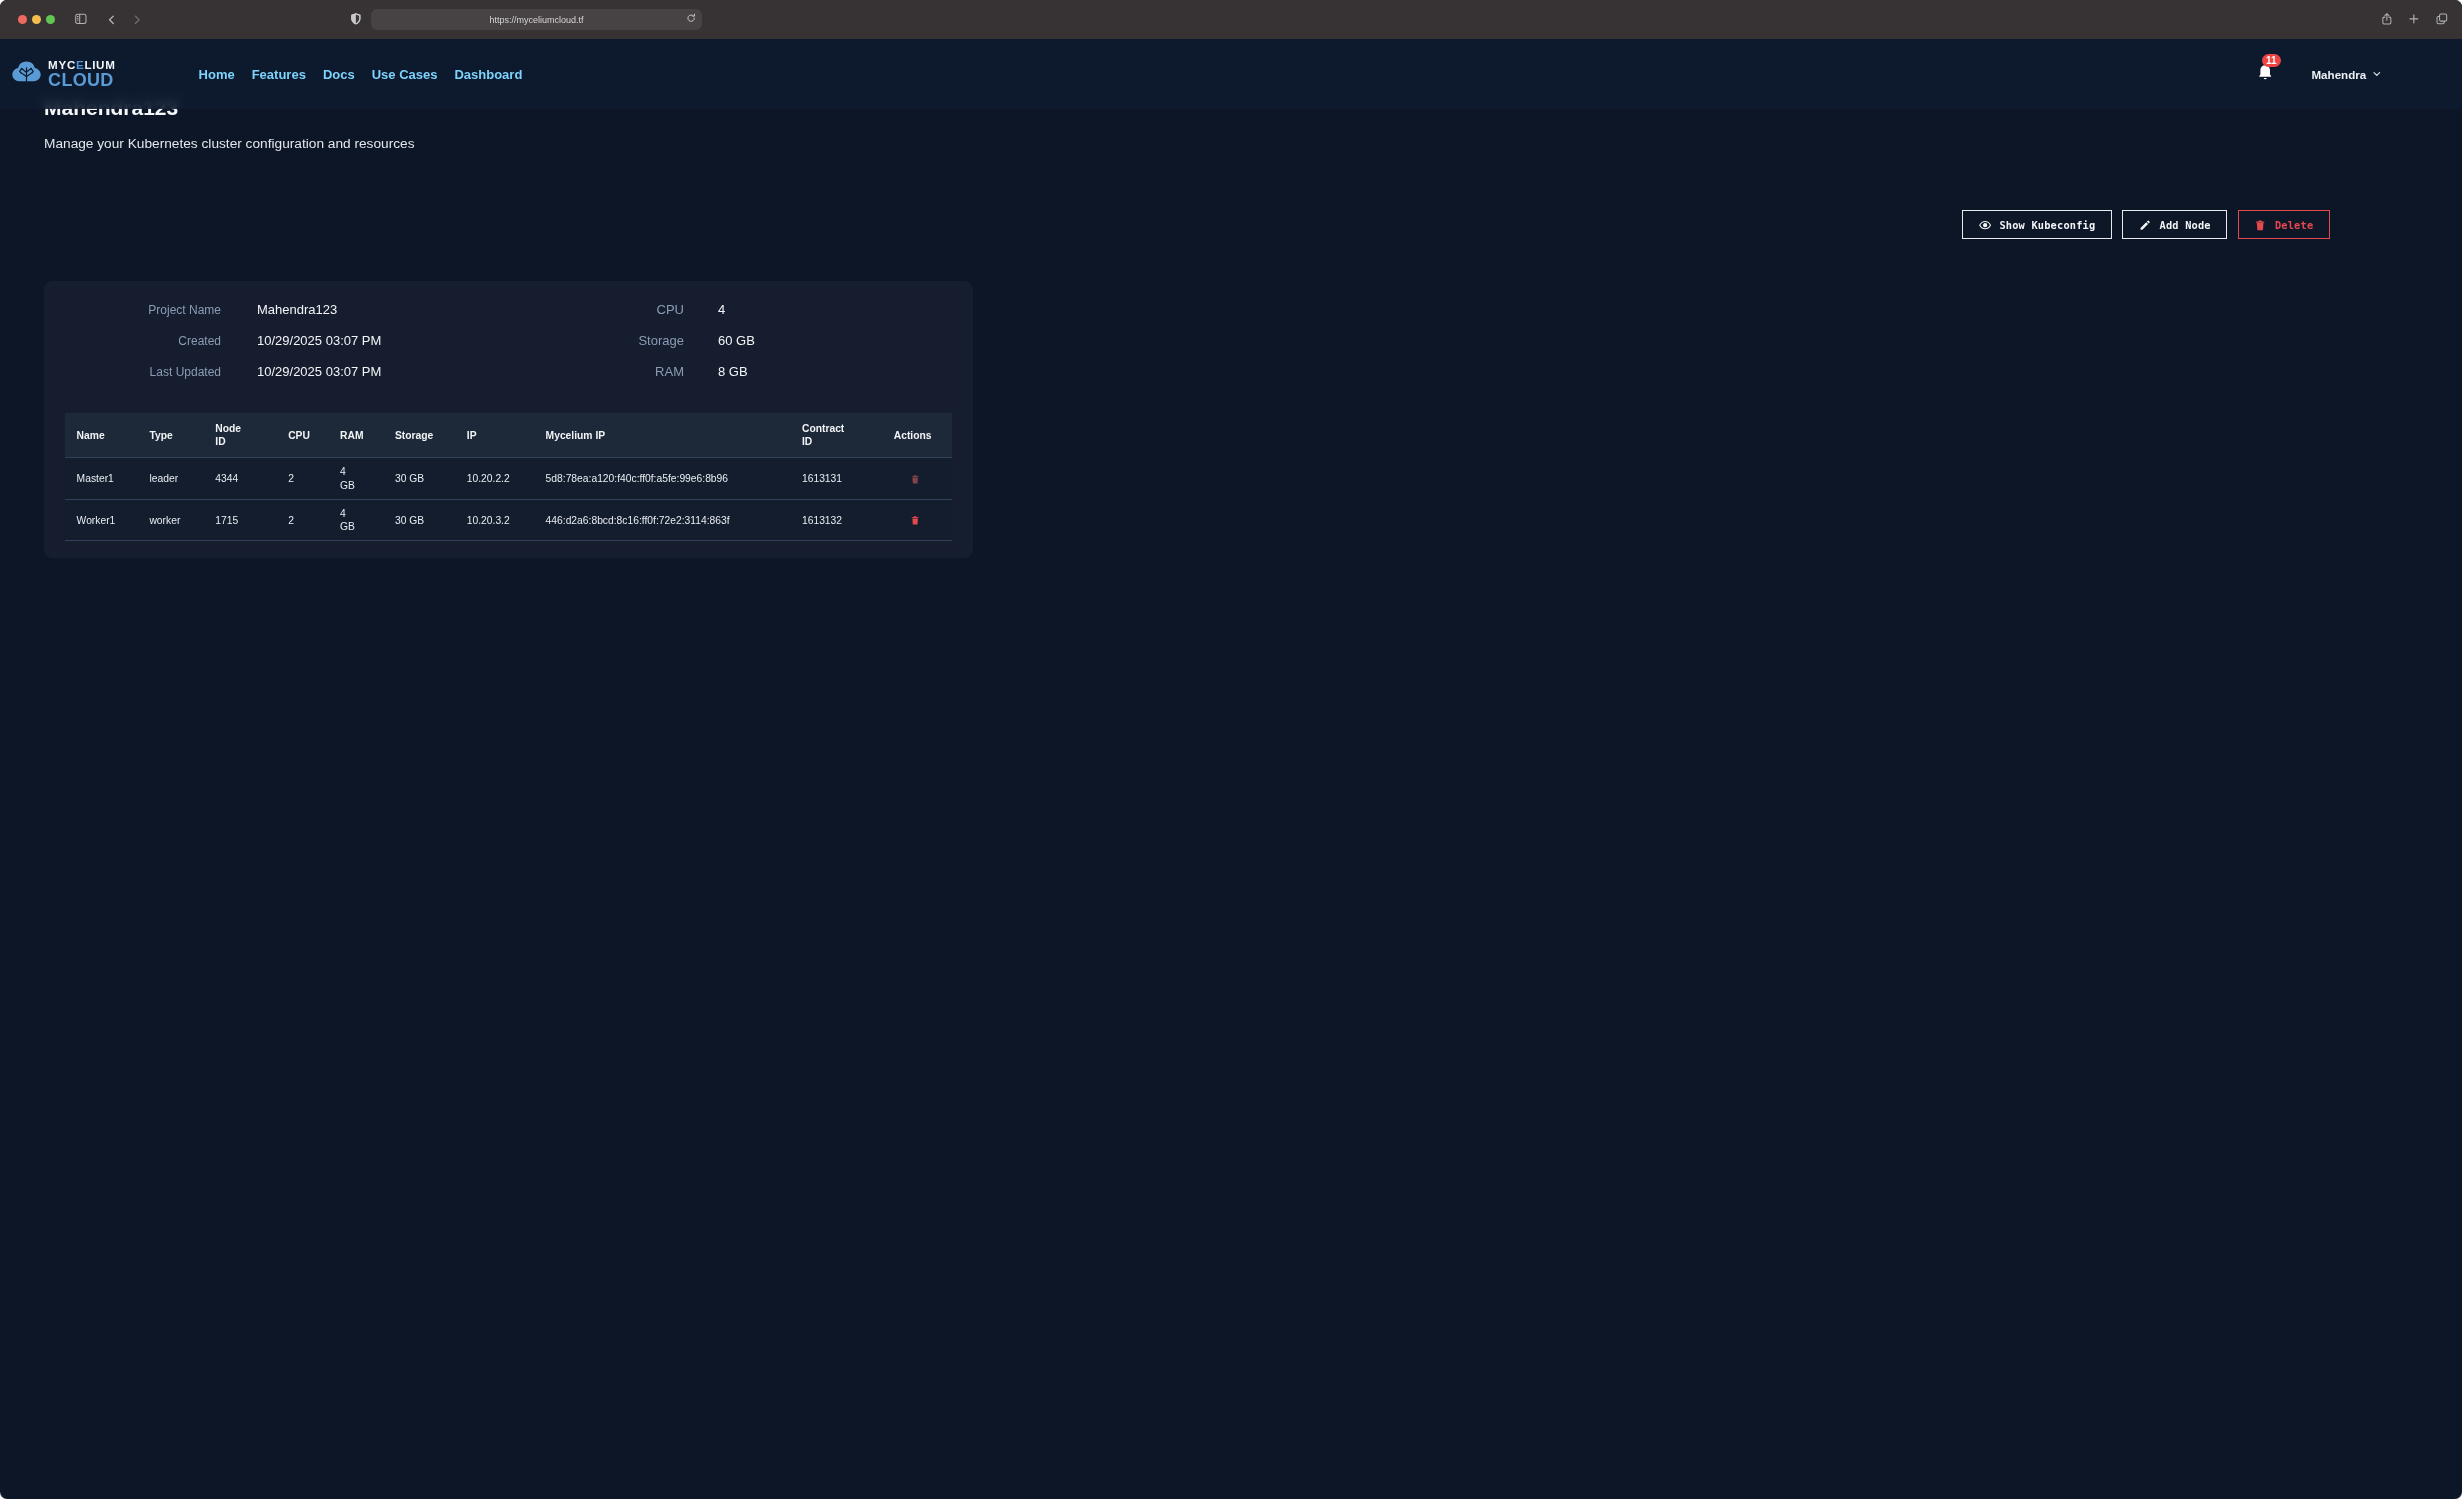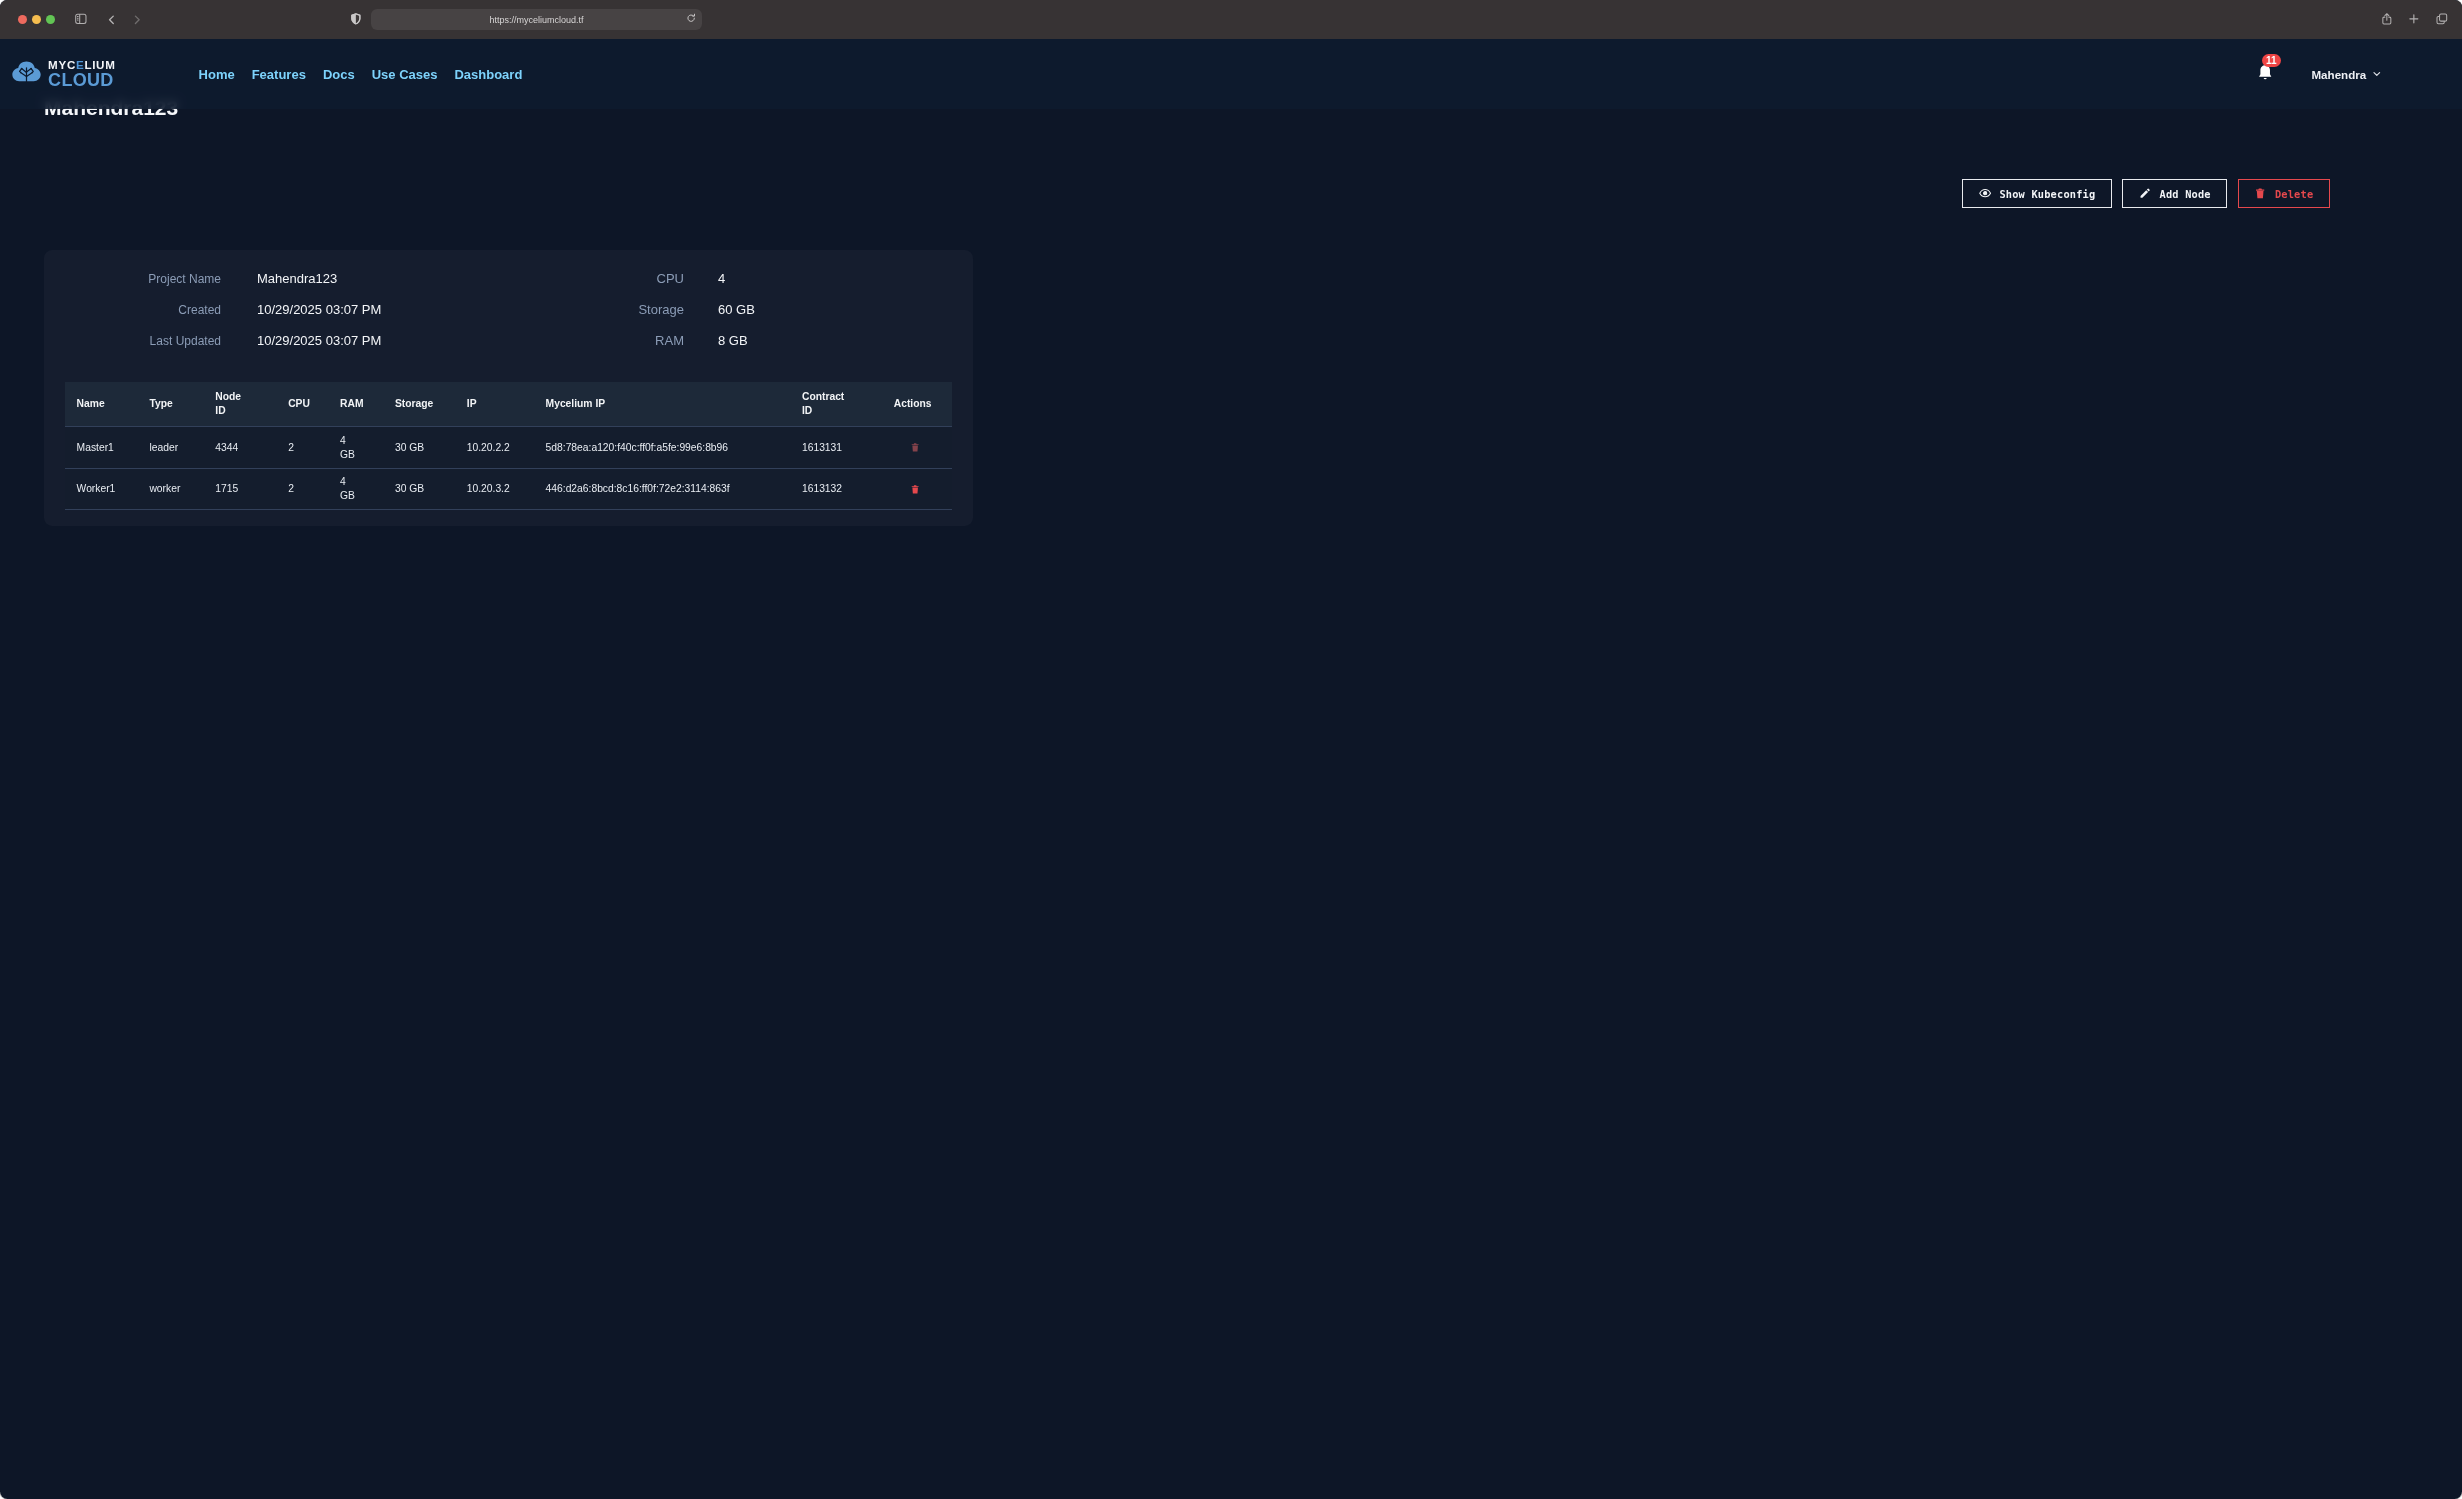--- a/index.html
+++ b/index.html
@@ -197,20 +197,21 @@
           <span>Mahendra</span>
           <svg viewBox="0 0 24 24" fill="none" stroke="currentColor" stroke-width="3" stroke-linecap="round" stroke-linejoin="round">
               <path d="M5 9l7 7 7-7"></path>
             </svg>
         </div>
       </div>
     </div>
 
     <div class="content">
       <h1 class="page-title">Mahendra123</h1>
+      <div class="page-sub">Manage your Kubernetes cluster configuration and resources</div>
 
       <div class="actions" id="actionButtons">
           <button class="btn">
             <span style="display: flex;">
               <svg viewBox="0 0 24 24" fill="none" stroke="currentColor" stroke-width="2.1">
                 <path d="M1.5 12S5.5 5 12 5s10.5 7 10.5 7-4 7-10.5 7S1.5 12 1.5 12z"></path>
                 <circle cx="12" cy="12" r="3.1" fill="currentColor"></circle>
               </svg>
             </span>
             <span>Show Kubeconfig</span>

